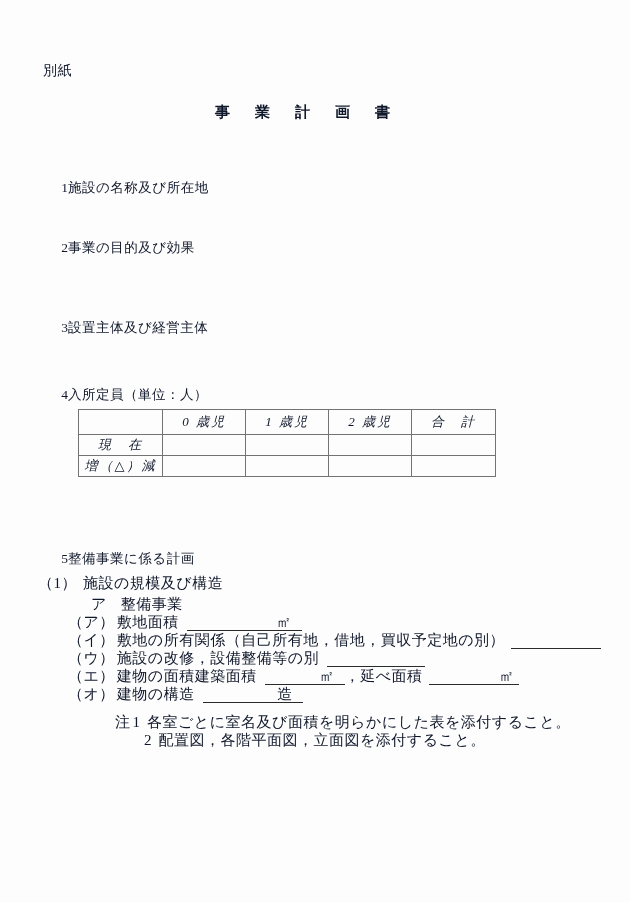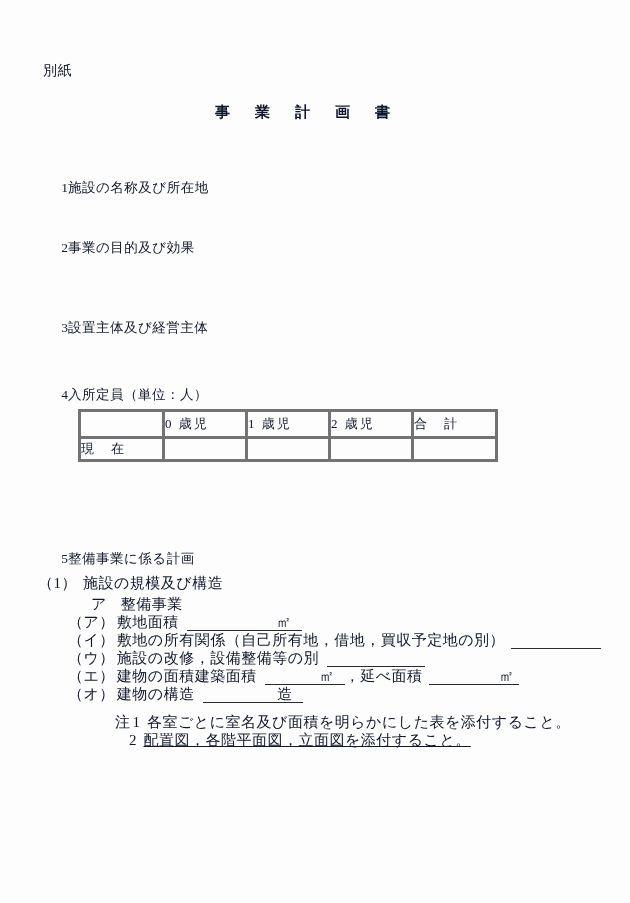--- a/index.html
+++ b/index.html
@@ -58,30 +58,31 @@
   .gap12{}
   table.cap{
     position:absolute;
     left:78px;top:409px;
     width:417px;
     border-collapse:collapse;
     table-layout:fixed;
     font-size:13px;
   }
   table.cap th,table.cap td{
-    border:3px solid #737373;
+    border:1px solid #737373;
     font-weight:normal;
-    text-align:left;
+    text-align:center;
     padding:0;
     letter-spacing:2px;
+    font-style:italic;
   }
   table.cap thead th{height:24px;}
   table.cap tbody th,table.cap tbody td{height:20px;}
   .notes{left:115px;}
-  .notes2{left:127px;text-decoration:underline;}
+  .notes2{left:142px;}
   .note-num{display:inline-block;margin:0 7px 0 2px;letter-spacing:0;}
 </style>
 </head>
 <body>
 
 <div class="page">
 
   <div class="line attachment">別紙</div>
 
   <div class="line doc-title">事業計画書</div>
@@ -115,20 +116,27 @@
         <th></th>
         <th>0 歳児</th>
         <th>1 歳児</th>
         <th>2 歳児</th>
         <th>合　計</th>
       </tr>
     </thead>
     <tbody>
       <tr>
         <th>現　在</th>
+        <td></td>
+        <td></td>
+        <td></td>
+        <td></td>
+      </tr>
+      <tr>
+        <th>増（△）減</th>
         <td></td>
         <td></td>
         <td></td>
         <td></td>
       </tr>
     </tbody>
   </table>
 
   <div class="line sec" style="top:550px">
     <span class="num">5</span><span>整備事業に係る計画</span>

